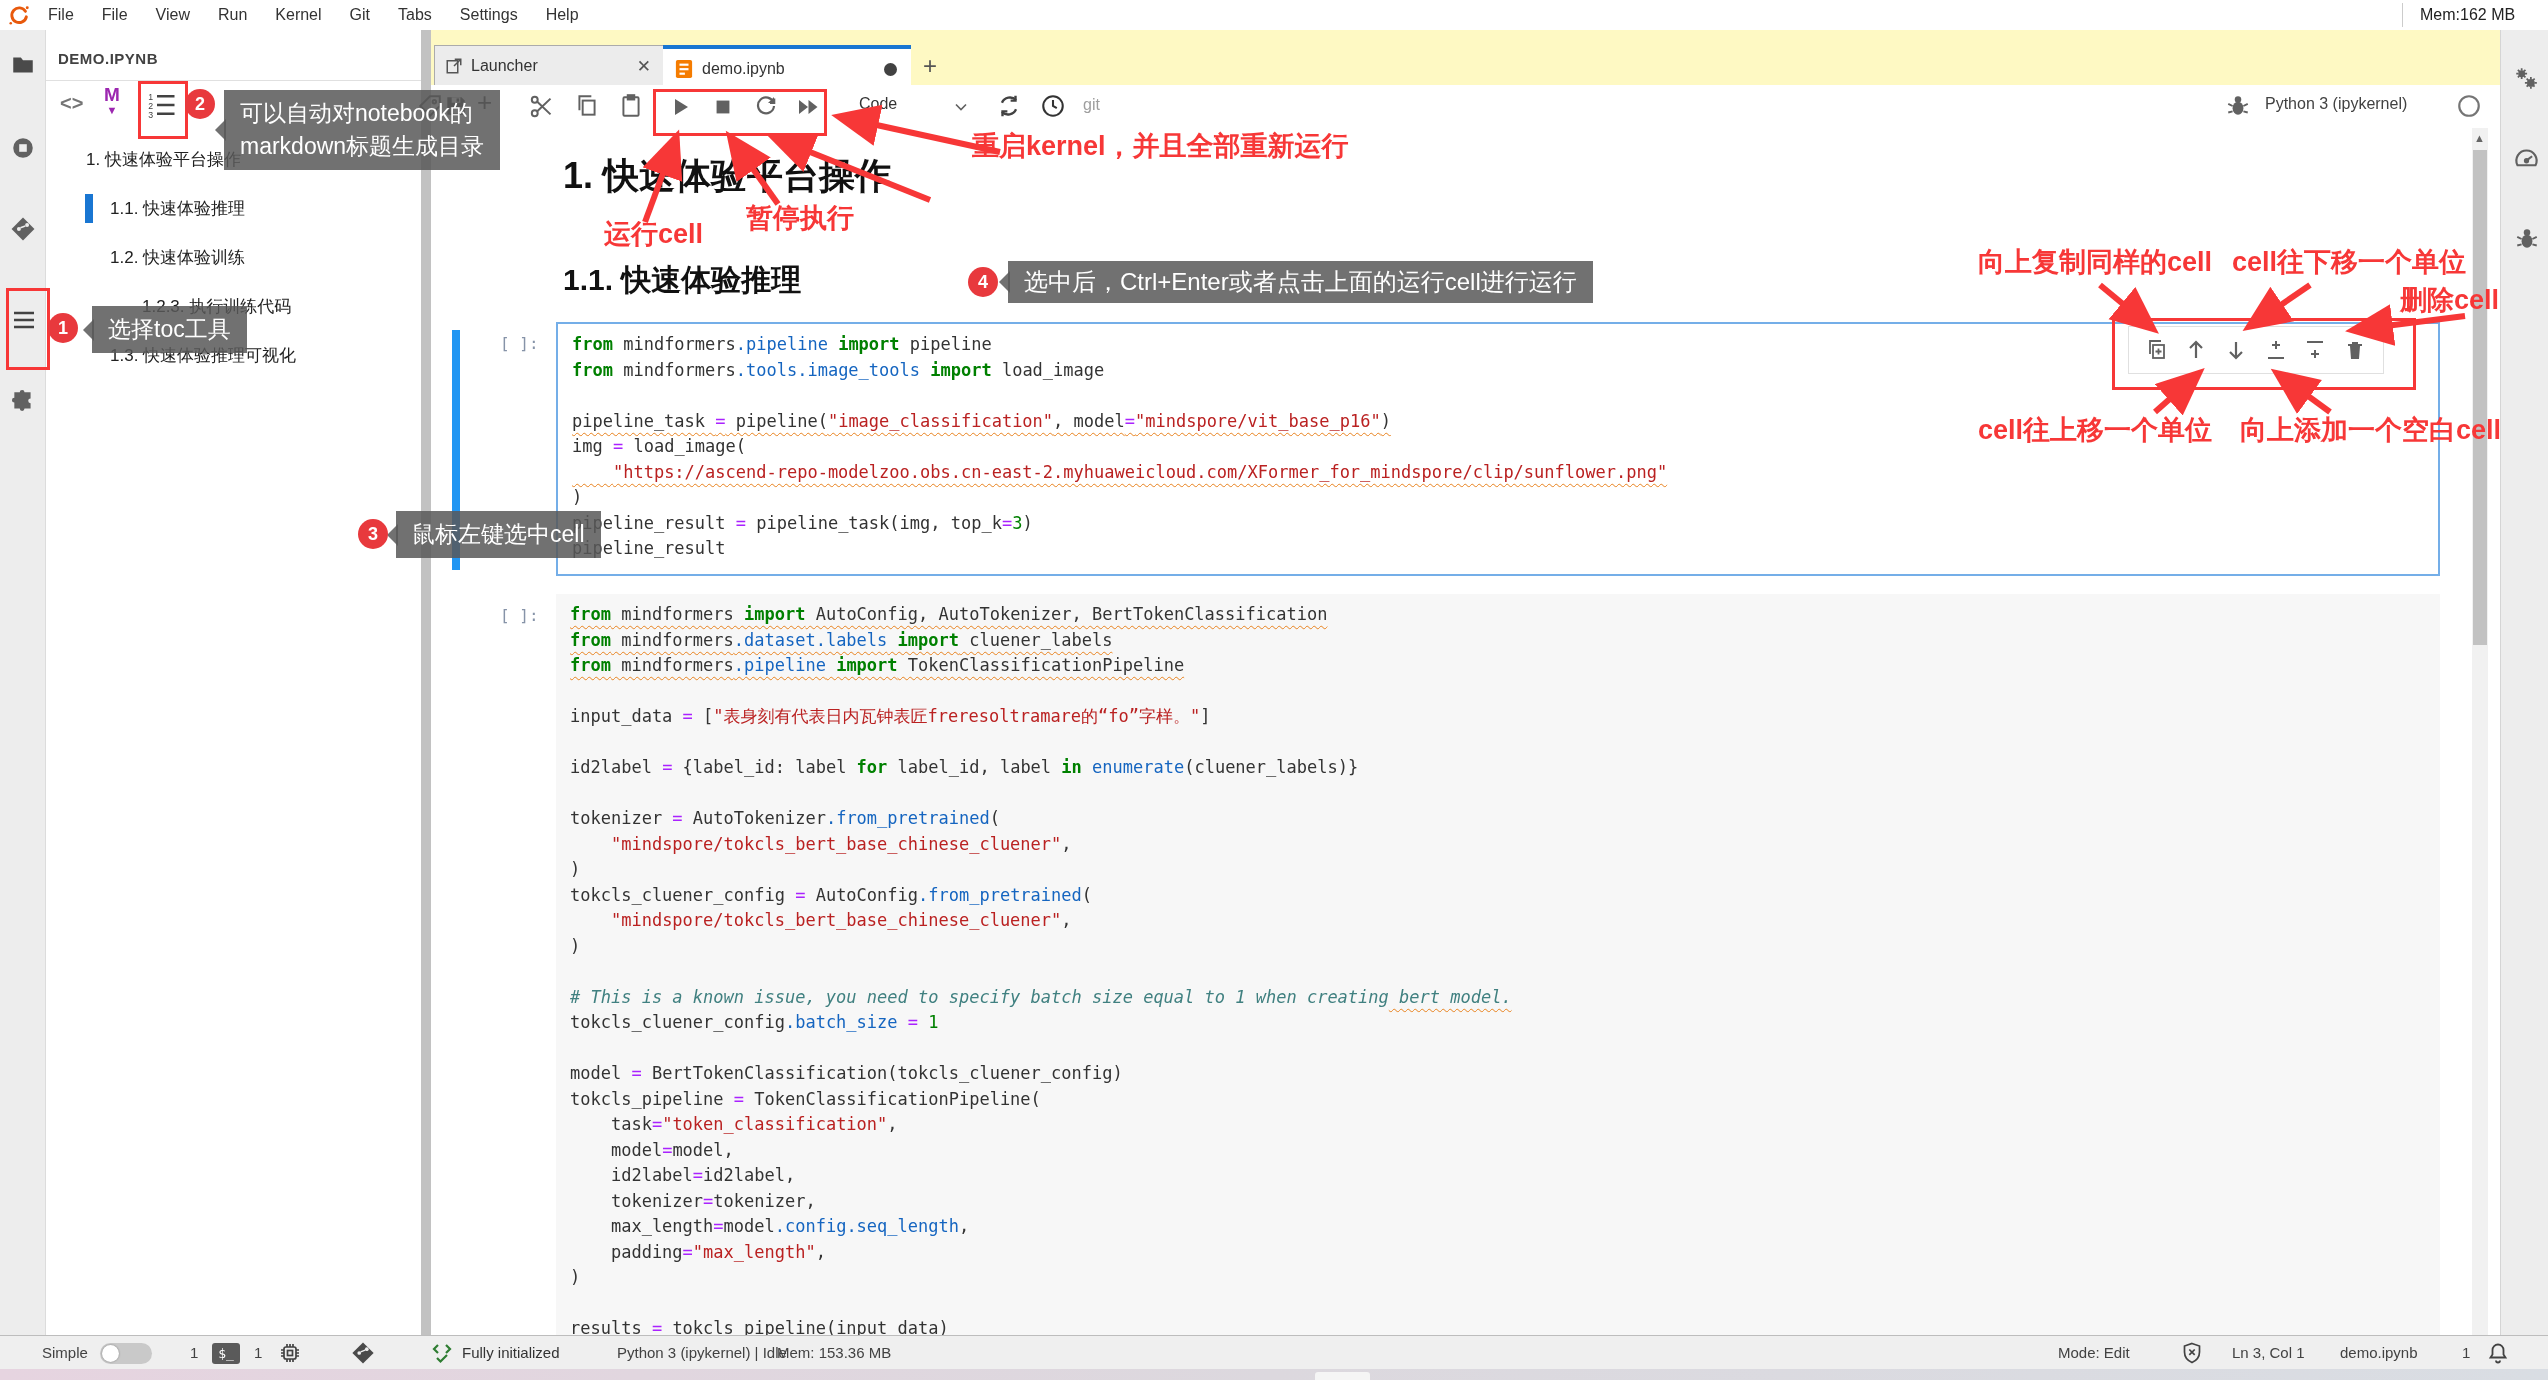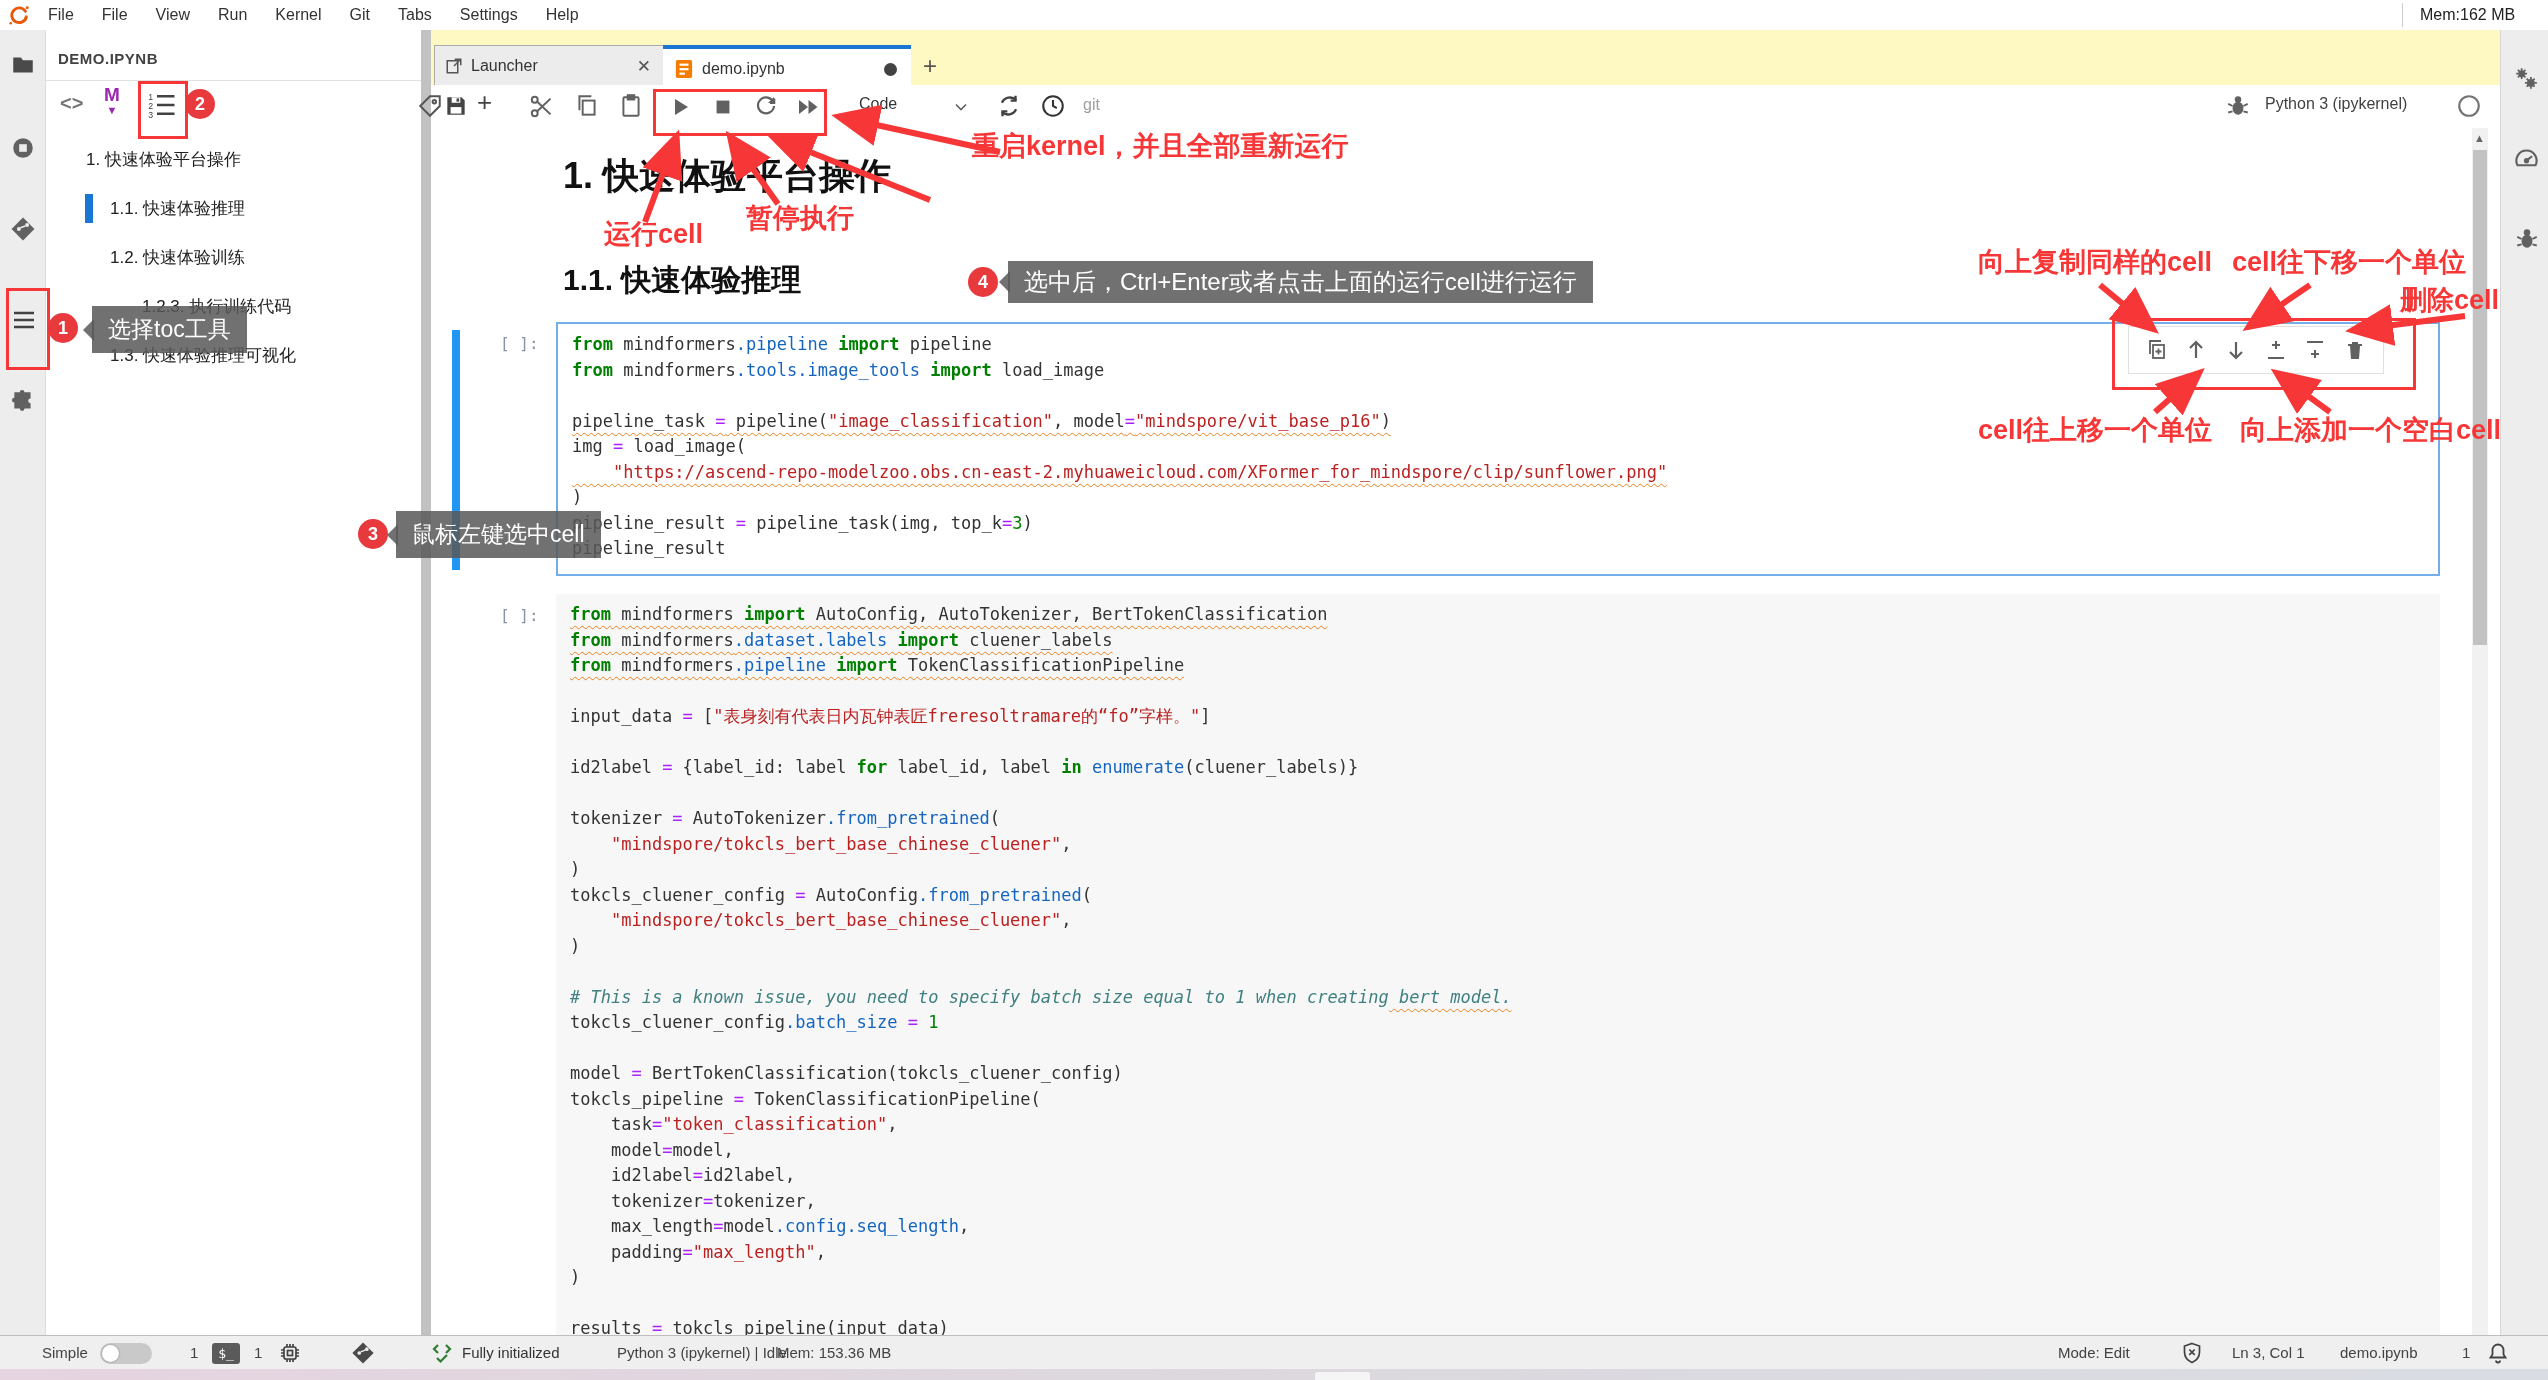--- a/index.html
+++ b/index.html
@@ -391,20 +391,24 @@
 <div class="redbox" style="left:653px;top:89px;width:168px;height:41px"></div>
 <div class="redbox" style="left:138px;top:81px;width:44px;height:52px"></div>
 <div class="redbox" style="left:6px;top:288px;width:38px;height:76px"></div>
 <div class="redbox" style="left:2112px;top:318px;width:298px;height:66px"></div>
 
 <div class="badge" style="left:48px;top:313px">1</div>
 <div class="badge" style="left:185px;top:89px">2</div>
 <div class="badge" style="left:358px;top:519px">3</div>
 <div class="badge" style="left:968px;top:267px">4</div>
 
+<div class="tip" style="left:224px;top:90px">
+  <div>可以自动对notebook的</div>
+      <div>markdown标题生成目录</div>
+</div>
 <div class="tip" style="left:92px;top:306px">选择toc工具</div>
 <div class="tip" style="left:396px;top:511px">鼠标左键选中cell</div>
 <div class="tip" style="left:1008px;top:261px;font-size:24px;line-height:28px">选中后，Ctrl+Enter或者点击上面的运行cell进行运行</div>
 
 <div class="redlab" style="left:604px;top:216px">运行cell</div>
 <div class="redlab" style="left:746px;top:200px">暂停执行</div>
 <div class="redlab" style="left:972px;top:128px">重启kernel，并且全部重新运行</div>
 <div class="redlab" style="left:1978px;top:244px">向上复制同样的cell</div>
 <div class="redlab" style="left:2232px;top:244px">cell往下移一个单位</div>
 <div class="redlab" style="left:2400px;top:282px">删除cell</div>

